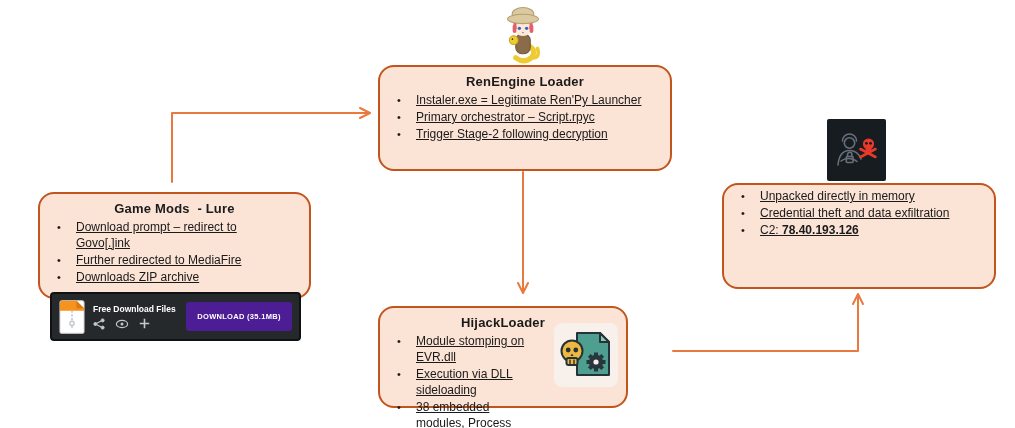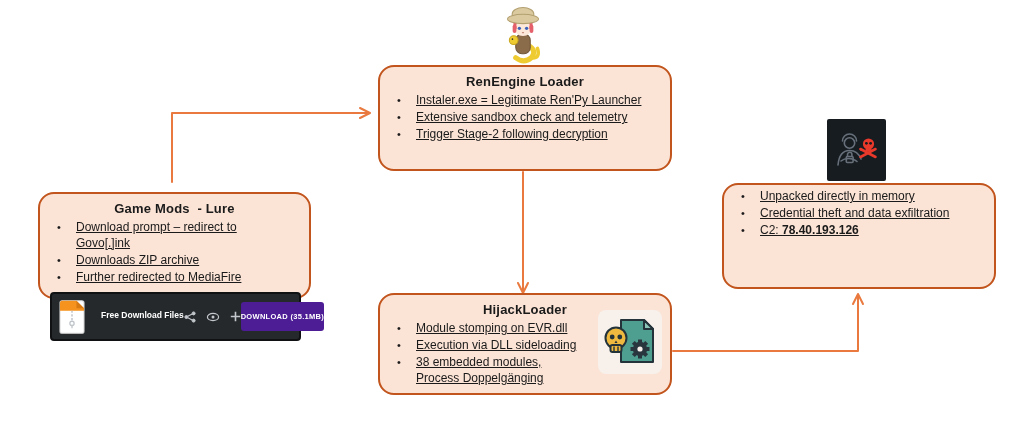--- a/index.html
+++ b/index.html
@@ -15,35 +15,35 @@
   .node-title{
     text-align:center;font-weight:bold;font-size:13px;padding-top:7px;
     white-space:pre-wrap;letter-spacing:.2px;
   }
   .bullets{margin:4px 0 0 0;padding:0;list-style:none;font-size:12px;line-height:1.33;}
   .bullets li{position:relative;padding-left:36px;padding-right:4px;margin:0 0 1px 0;text-decoration:underline;}
   .bullets li::before{content:"\2022";position:absolute;left:17px;top:0;font-size:11px;}
   .node-gamemods{left:38px;top:192px;width:273px;height:107px;}
   .node-gamemods .bullets li{padding-right:44px;}
   .node-renengine{left:378px;top:65px;width:294px;height:106px;}
-  .node-hijack{left:378px;top:293px;width:294px;height:102px;}
+  .node-hijack{left:378px;top:306px;width:250px;height:102px;}
   .node-hijack .bullets li{padding-right:88px;}
   .node-acr{left:722px;top:183px;width:274px;height:106px;}
   .c2-value{font-weight:bold;}
   .mascot{position:absolute;left:495px;top:5px;width:56px;height:59px;}
   .hacker-icon{position:absolute;left:827px;top:119px;width:59px;height:62px;}
   .hijack-icon{position:absolute;right:7px;top:14px;width:66px;height:66px;}
   
   .downloadbar{
     position:absolute;left:50px;top:292px;width:251px;height:49px;
     background:#26292C;border:2px solid #101113;border-radius:4px;
     box-sizing:border-box;display:flex;align-items:center;padding:0 7px;
   }
   .db-fileicon{width:26px;height:34px;flex:0 0 auto;}
-  .db-text{margin-left:16px;display:flex;flex-direction:row;justify-content:center;}
+  .db-text{margin-left:8px;display:flex;flex-direction:column;justify-content:center;}
   .db-label{color:#ffffff;font-size:8.5px;font-weight:bold;margin-bottom:4px;white-space:nowrap;}
   .db-icons{display:flex;gap:10px;align-items:center;}
   .db-icons svg{display:block;}
   .db-button{
     margin-left:auto;background:#4c1d95;color:#ffffff;font-size:7.5px;font-weight:bold;
     width:106px;height:29px;border-radius:3px;display:flex;align-items:center;justify-content:center;
     letter-spacing:.3px;cursor:pointer;white-space:nowrap;
   }
 </style>
 </head>
@@ -84,31 +84,31 @@
       <path d="M26,26.5 q1,1 2,0" stroke="#B06A5A" stroke-width="0.8" fill="none"></path>
       <ellipse cx="27" cy="9" rx="10.5" ry="6.5" fill="#DBC9A0" stroke="#B3A070"></ellipse>
       <ellipse cx="27" cy="13.5" rx="15" ry="4.5" fill="#DBC9A0" stroke="#B3A070"></ellipse>
     </svg>
   </div>
 
   <div class="node node-renengine">
     <div class="node-title">RenEngine Loader</div>
     <ul class="bullets">
       <li>Instaler.exe = Legitimate Ren'Py Launcher</li>
-      <li>Extensive sandbox check and telemetry</li>
+      <li>Primary orchestrator – Script.rpyc</li>
       <li>Trigger Stage-2 following decryption</li>
     </ul>
   </div>
 
   <div class="node node-gamemods">
     <div class="node-title">Game Mods  - Lure</div>
     <ul class="bullets">
       <li>Download prompt – redirect to Govo[.]ink</li>
+      <li>Further redirected to MediaFire</li>
       <li>Downloads ZIP archive</li>
-      <li>Further redirected to MediaFire</li>
     </ul>
   </div>
 
   <div class="downloadbar">
     <svg class="db-fileicon" viewBox="0 0 24 32" xmlns="http://www.w3.org/2000/svg">
       <rect x="0.7" y="0.7" width="22.6" height="30.6" rx="2" fill="#ffffff" stroke="#d8d8d8"></rect>
       <path d="M0.7 2.7 a2 2 0 0 1 2,-2 h13.5 l7.1,7.1 v2.2 H0.7 z" fill="#F6921E"></path>
       <path d="M16.2 0.7 l7.1 7.1 h-7.1 z" fill="#D87A12"></path>
       <line x1="12" y1="10" x2="12" y2="19.5" stroke="#BFC5CA" stroke-width="1.4" stroke-dasharray="2 1.5"></line>
       <circle cx="12" cy="22" r="2" fill="none" stroke="#BFC5CA" stroke-width="1.2"></circle>

